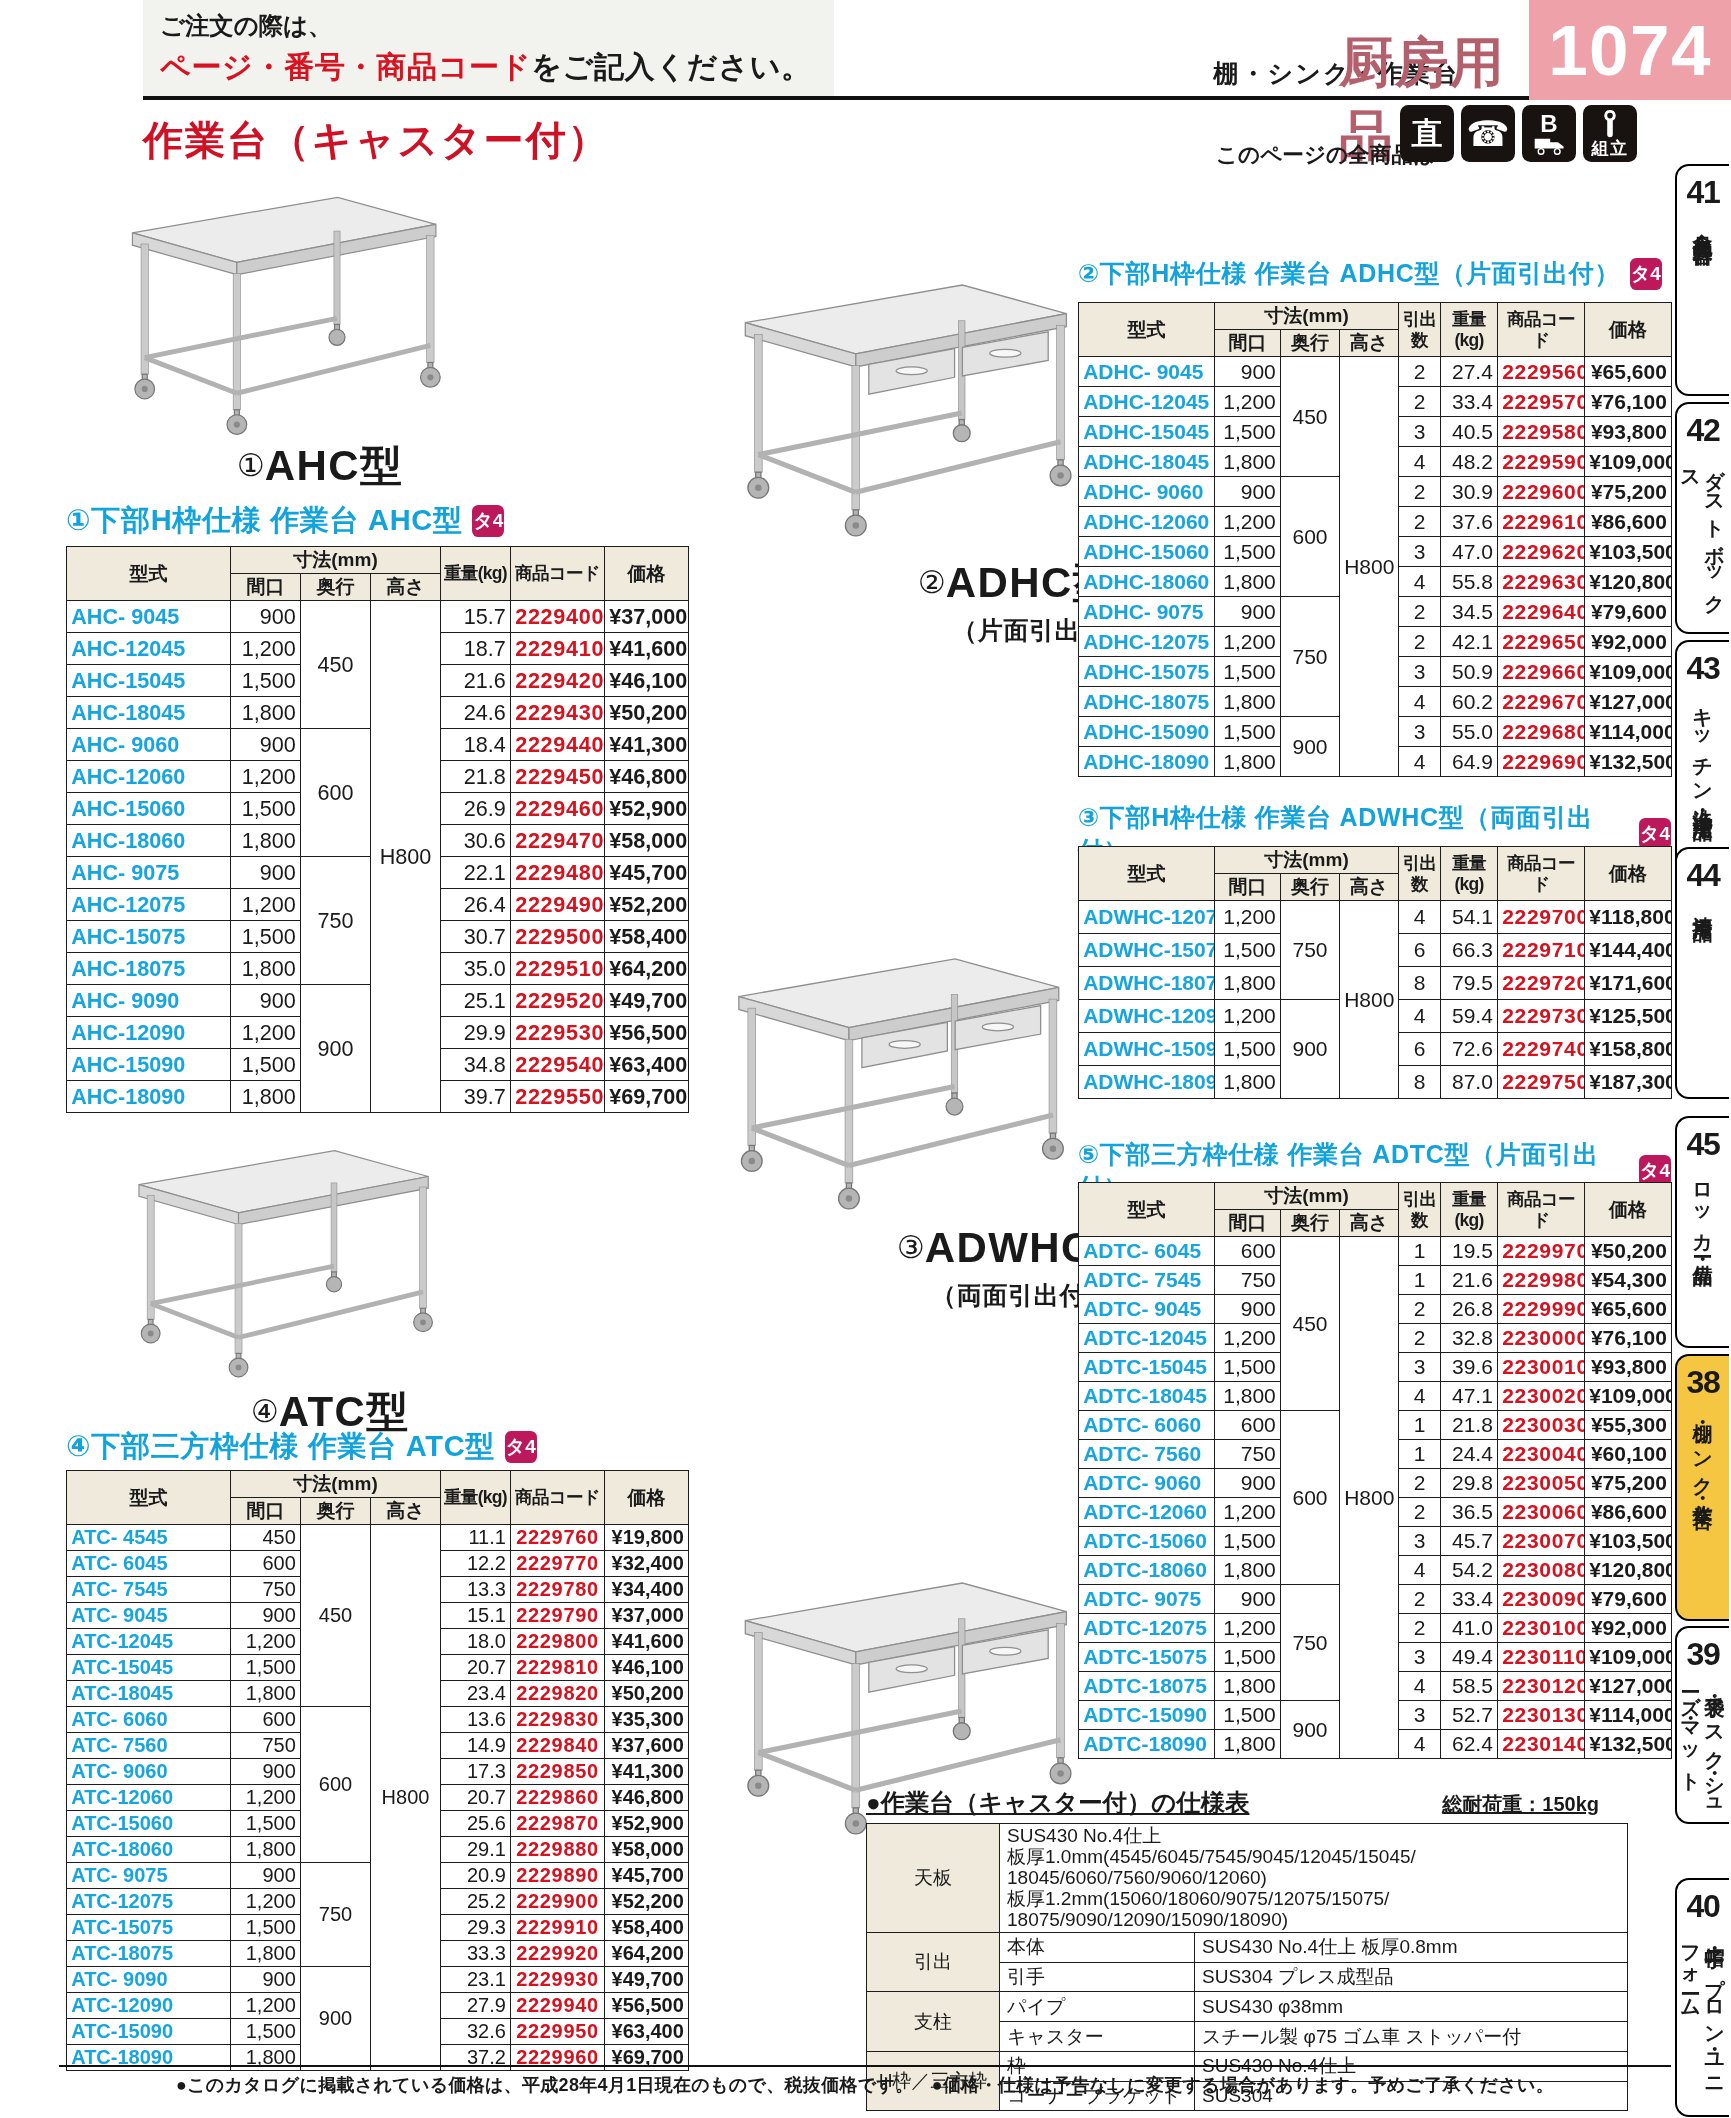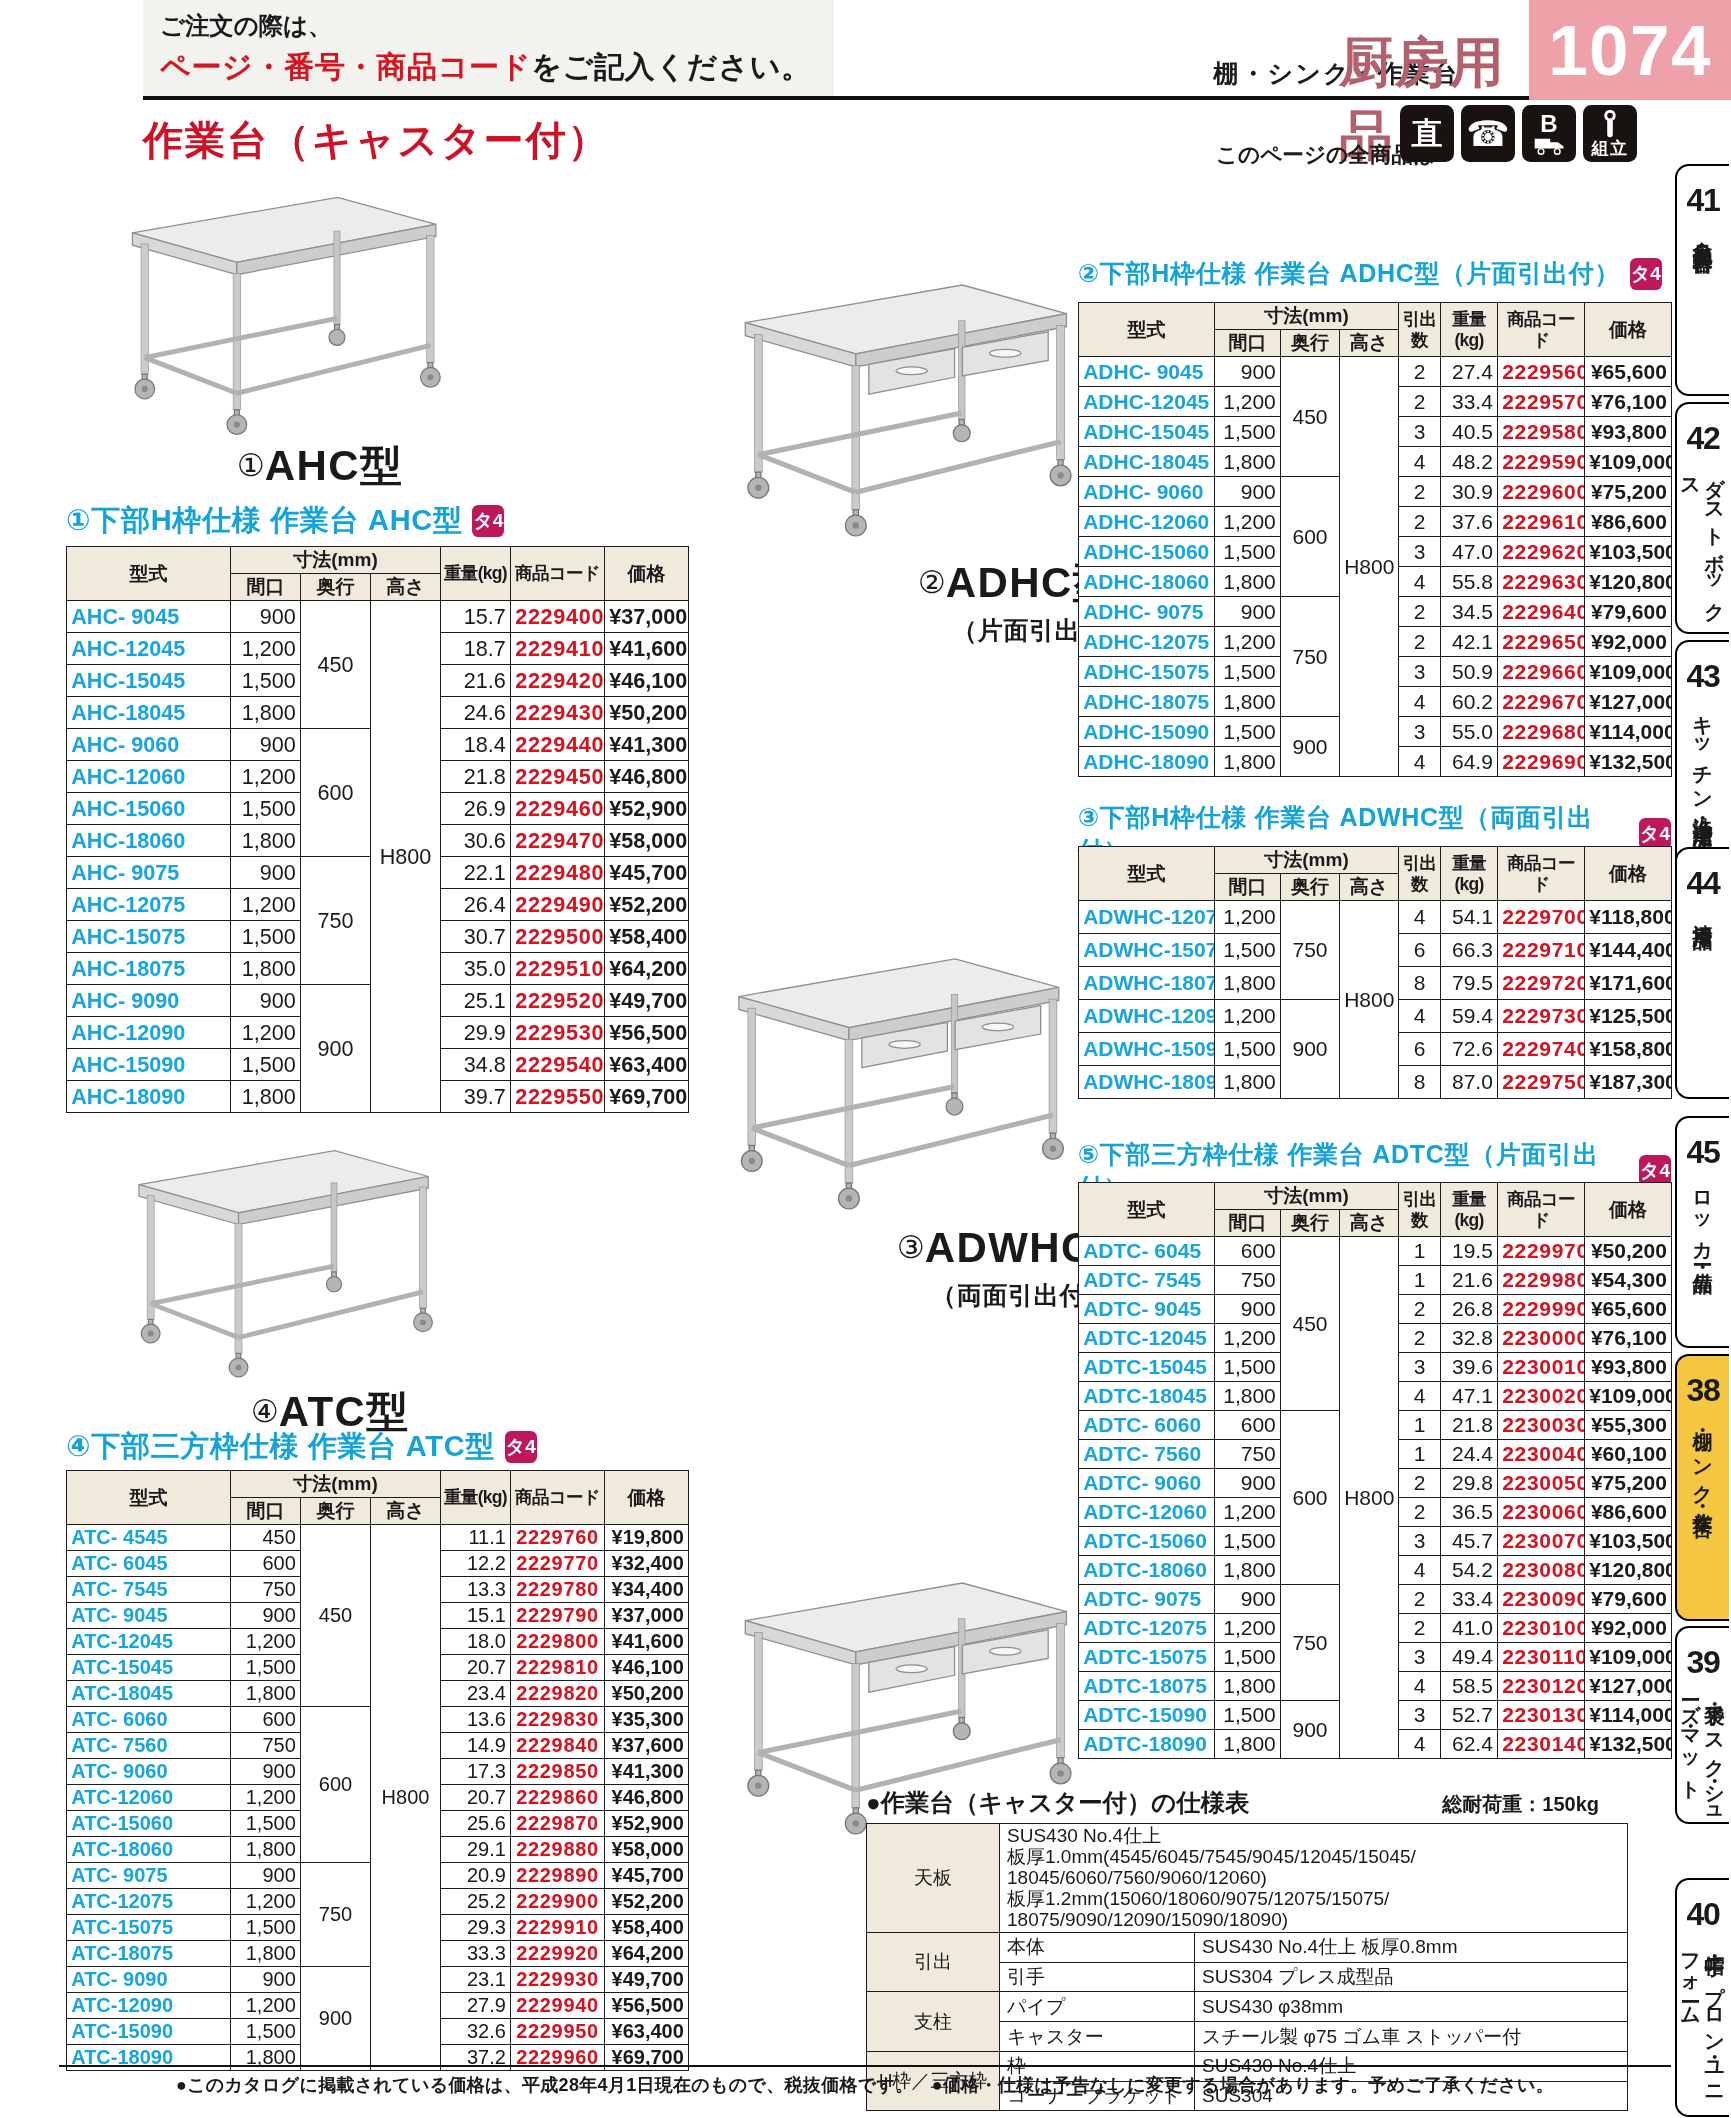--- a/index.html
+++ b/index.html
@@ -51,40 +51,40 @@
   td.mid{text-align:center;padding:0;font-weight:500;}
   td.code{color:#d5121f;font-weight:800;text-align:center;letter-spacing:0.7px;}
   td.price{text-align:right;padding-right:7px;font-weight:600;}
   .tw1 td{height:31px;font-size:21.6px;}
   .tw2 td{height:29px;font-size:21px;}
   .tw3 td{height:32px;font-size:21px;}
   .tw4 td{height:25px;font-size:20px;}
   .tw5 td{height:28px;font-size:21px;}
 
   
-  .spec-head{left:866px;top:1787px;width:761px;display:flex;align-items:baseline;}
+  .spec-head{left:866px;top:1787px;width:761px;display:flex;align-items:baseline;text-decoration:underline;}
   .spec-title{font-size:24.4px;font-weight:800;}
   .spec-load{margin-left:auto;margin-right:28px;font-size:20px;font-weight:600;}
   table.spec{border-collapse:collapse;table-layout:fixed;width:761px;background:#fff;}
   table.spec td{border:1.4px solid #1c1c1c;font-size:19.5px;padding:1.4px 7px;}
   table.spec td.cat-label{background:#efeadc;text-align:center;font-size:19px;padding:1.4px 2.8px;}
   table.spec td.sub{font-size:19px;}
   table.spec td.val{font-size:19px;}
   td.pre{white-space:pre-line;line-height:21px;padding:4.2px 8.4px;}
   .spec-row{height:24px;}
 
   
   .footer-rule{left:59px;top:2065px;width:1612px;height:2.1px;background:#111;}
   .footer-note{left:59px;top:2073px;width:1612px;text-align:center;font-size:18px;font-weight:600;letter-spacing:0.3px;}
 
   
   .tab{position:absolute;left:1675px;width:54px;background:#fff;border:2.1px solid #000;border-right:none;
        border-radius:14px 0 0 14px;box-sizing:border-box;}
   .tab.active{background:#f5c642;}
-  .tab .tab-num{font-size:32px;font-weight:900;text-align:center;margin-top:16px;letter-spacing:-1.4px;}
+  .tab .tab-num{font-size:32px;font-weight:900;text-align:center;margin-top:8px;letter-spacing:-1.4px;}
   .tab .tab-label{writing-mode:vertical-rl;text-orientation:mixed;font-size:20px;font-weight:600;line-height:24px;
        letter-spacing:2.1px;margin:7px auto 0;display:block;max-height:calc(100% - 59px);}
 </style>
 </head>
 <body>
 
 <svg width="0" height="0" style="position:absolute">
   <defs>
     <g id="sym-worktable">
       <polygon points="62,78 396,20 556,64 232,126" fill="#ececec" stroke="#8f8f8f" stroke-width="2"></polygon>

